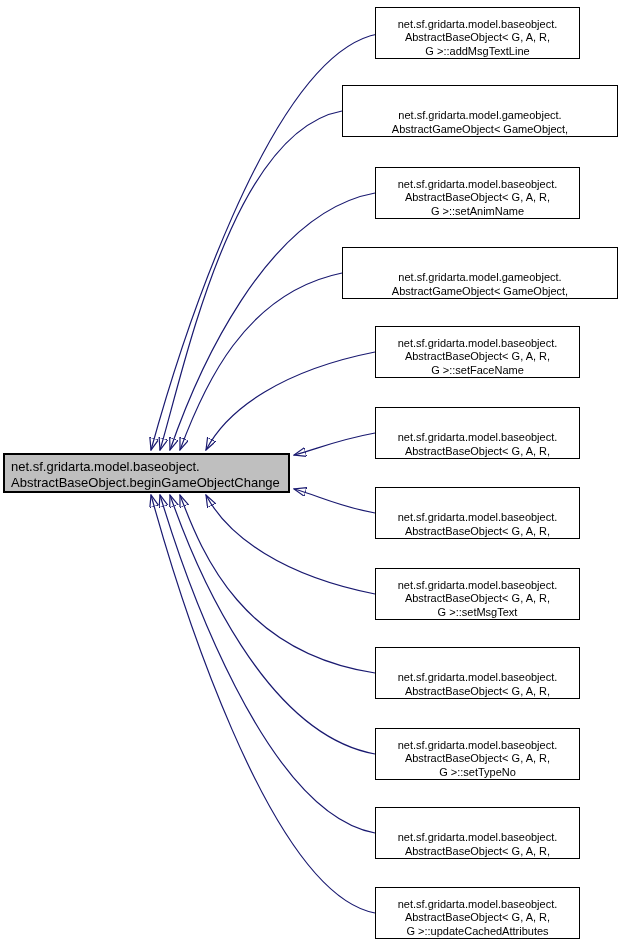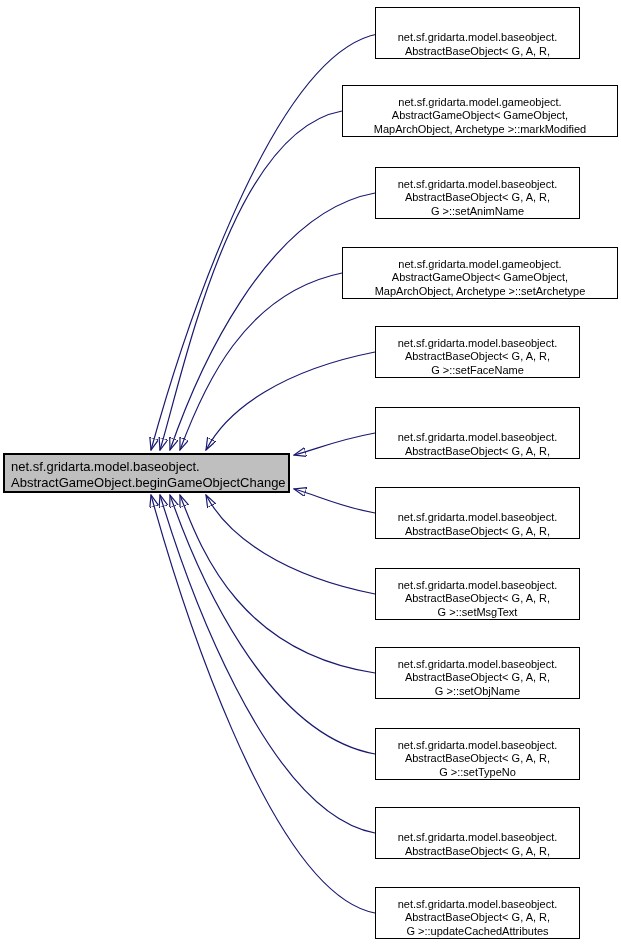--- a/index.html
+++ b/index.html
@@ -59,44 +59,43 @@
     <path d="M375,513 C337,506 317,495 294,489" marker-end="url(#arrow)" stroke="#191970"></path>
     <path d="M375,594 C284,576 228,537 206,495" marker-end="url(#arrow)" stroke="#191970"></path>
     <path d="M375,673 C244,653 203,557 180,495" marker-end="url(#arrow)" stroke="#191970"></path>
     <path d="M375,754 C265,734 196,570 170,495" marker-end="url(#arrow)" stroke="#191970"></path>
     <path d="M375,833 C265,813 184,575 160,495" marker-end="url(#arrow)" stroke="#191970"></path>
     <path d="M375,913 C268,893 175,582 151,495" marker-end="url(#arrow)" stroke="#191970"></path>
   </svg>
 
   <div class="node callee" style="left:3px;top:453px;width:287px;height:40px;">
     <span>net.sf.gridarta.model.baseobject.</span>
-    <span>AbstractGameObject.beginGameObjectChange</span>
+    <span>AbstractBaseObject.beginGameObjectChange</span>
   </div>
 
   <div class="node" style="left:375px;top:7px;width:205px;height:52px;">
     <span>net.sf.gridarta.model.baseobject.</span>
     <span>AbstractBaseObject&lt; G, A, R,</span>
+    <span>G &gt;::addMsgTextLine</span>
   </div>
 
   <div class="node" style="left:342px;top:85px;width:276px;height:52px;">
     <span>net.sf.gridarta.model.gameobject.</span>
     <span>AbstractGameObject&lt; GameObject,</span>
-    <span>MapArchObject, Archetype &gt;::markModified</span>
   </div>
 
   <div class="node" style="left:375px;top:167px;width:205px;height:52px;">
     <span>net.sf.gridarta.model.baseobject.</span>
     <span>AbstractBaseObject&lt; G, A, R,</span>
     <span>G &gt;::setAnimName</span>
   </div>
 
   <div class="node" style="left:342px;top:247px;width:276px;height:52px;">
     <span>net.sf.gridarta.model.gameobject.</span>
     <span>AbstractGameObject&lt; GameObject,</span>
-    <span>MapArchObject, Archetype &gt;::setArchetype</span>
   </div>
 
   <div class="node" style="left:375px;top:326px;width:205px;height:52px;">
     <span>net.sf.gridarta.model.baseobject.</span>
     <span>AbstractBaseObject&lt; G, A, R,</span>
     <span>G &gt;::setFaceName</span>
   </div>
 
   <div class="node" style="left:375px;top:407px;width:205px;height:52px;">
     <span>net.sf.gridarta.model.baseobject.</span>
@@ -110,21 +109,20 @@
 
   <div class="node" style="left:375px;top:568px;width:205px;height:52px;">
     <span>net.sf.gridarta.model.baseobject.</span>
     <span>AbstractBaseObject&lt; G, A, R,</span>
     <span>G &gt;::setMsgText</span>
   </div>
 
   <div class="node" style="left:375px;top:647px;width:205px;height:52px;">
     <span>net.sf.gridarta.model.baseobject.</span>
     <span>AbstractBaseObject&lt; G, A, R,</span>
-    <span>G &gt;::setObjName</span>
   </div>
 
   <div class="node" style="left:375px;top:728px;width:205px;height:52px;">
     <span>net.sf.gridarta.model.baseobject.</span>
     <span>AbstractBaseObject&lt; G, A, R,</span>
     <span>G &gt;::setTypeNo</span>
   </div>
 
   <div class="node" style="left:375px;top:807px;width:205px;height:52px;">
     <span>net.sf.gridarta.model.baseobject.</span>

